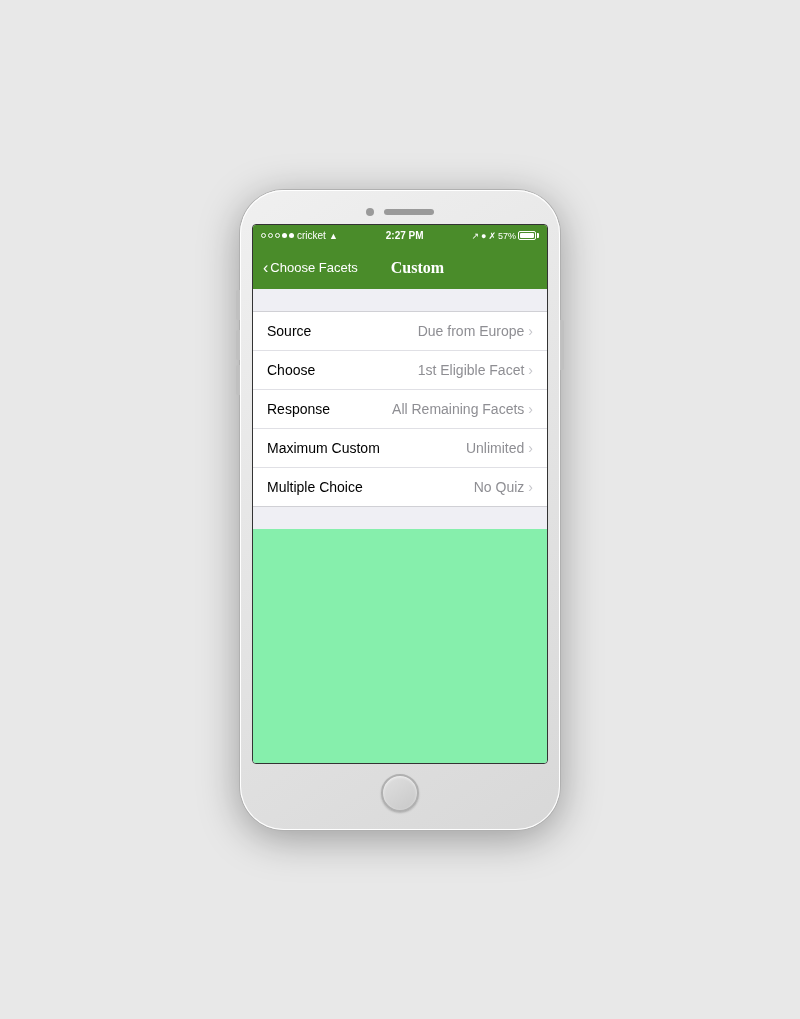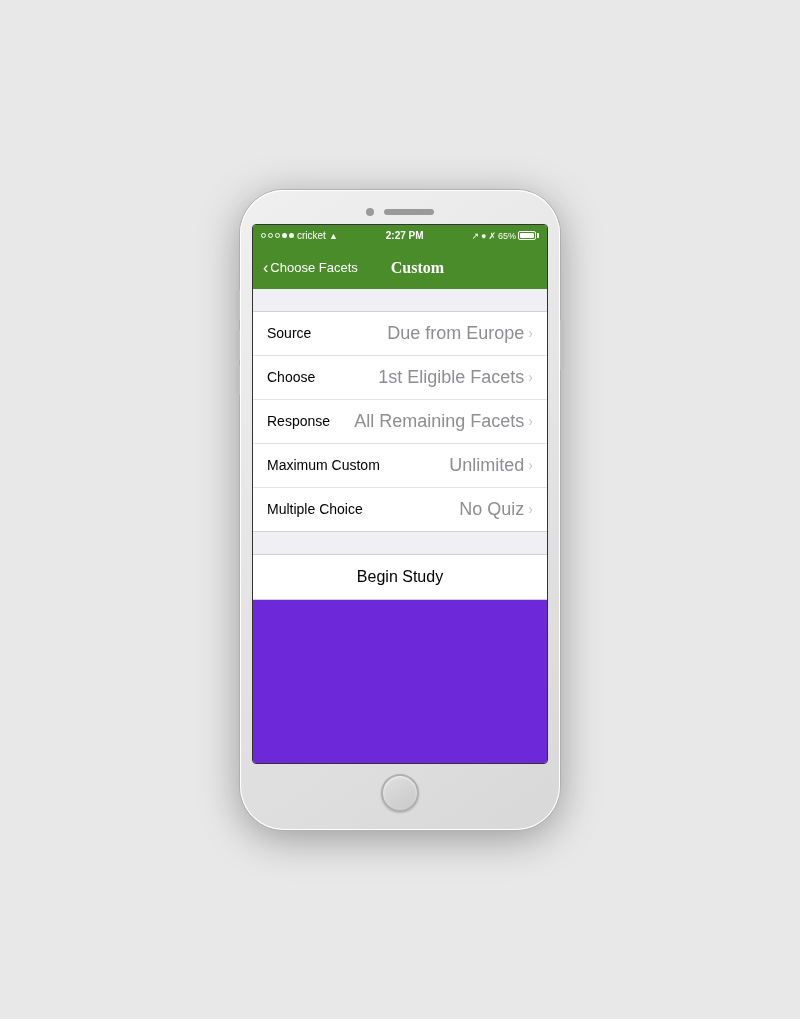--- a/index.html
+++ b/index.html
@@ -194,21 +194,21 @@
       font-size: 16px;
       font-weight: 600;
       margin-right: 60px;
       font-family: Liberation Serif, serif;
     }
 
     
     .screen-content {
       flex: 1;
       overflow-y: auto;
-      background: #6d28d9;
+      background: #86efac;
     }
 
     .section-spacer {
       height: 22px;
       background: #efeff4;
     }
 
     .settings-group {
       background: white;
       border-top: 1px solid #d0d0d5;
@@ -231,21 +231,21 @@
     .row-label {
       font-size: 14px;
       color: #000;
     }
     .row-value-container {
       display: flex;
       align-items: center;
       gap: 4px;
     }
     .row-value {
-      font-size: 18px;
+      font-size: 14px;
       color: #8e8e93;
     }
     .row-chevron {
       color: #c7c7cc;
       font-size: 14px;
       font-weight: 500;
     }
 
     .begin-study-group {
       background: white;
@@ -308,21 +308,21 @@
           <div class="dot"></div>
         </div>
         <span>cricket</span>
         <span class="wifi-icon">▲</span>
       </div>
       <div class="status-center">2:27 PM</div>
       <div class="status-right">
         <span>↗</span>
         <span>●</span>
         <span>✗</span>
-        <span>65%</span>
+        <span>57%</span>
         <div class="battery-container">
           <div class="battery-body">
             <div class="battery-fill"></div>
           </div>
           <div class="battery-tip"></div>
         </div>
       </div>
     </div>
 
     <div class="nav-bar">
@@ -342,21 +342,21 @@
           <span class="row-label">Source</span>
           <div class="row-value-container">
             <span class="row-value">Due from Europe</span>
             <span class="row-chevron">›</span>
           </div>
         </div>
 
         <div class="settings-row">
           <span class="row-label">Choose</span>
           <div class="row-value-container">
-            <span class="row-value">1st Eligible Facets</span>
+            <span class="row-value">1st Eligible Facet</span>
             <span class="row-chevron">›</span>
           </div>
         </div>
 
         <div class="settings-row">
           <span class="row-label">Response</span>
           <div class="row-value-container">
             <span class="row-value">All Remaining Facets</span>
             <span class="row-chevron">›</span>
           </div>
@@ -375,23 +375,20 @@
           <div class="row-value-container">
             <span class="row-value">No Quiz</span>
             <span class="row-chevron">›</span>
           </div>
         </div>
 
       </div>
 
       <div class="section-spacer"></div>
 
-      <div class="begin-study-group">
-        <button class="begin-study-btn">Begin Study</button>
-      </div>
 
       <div class="remaining-content"></div>
     </div>
 
   </div>
 
   <div class="phone-bottom">
     <div class="home-button"></div>
   </div>
 </div>

